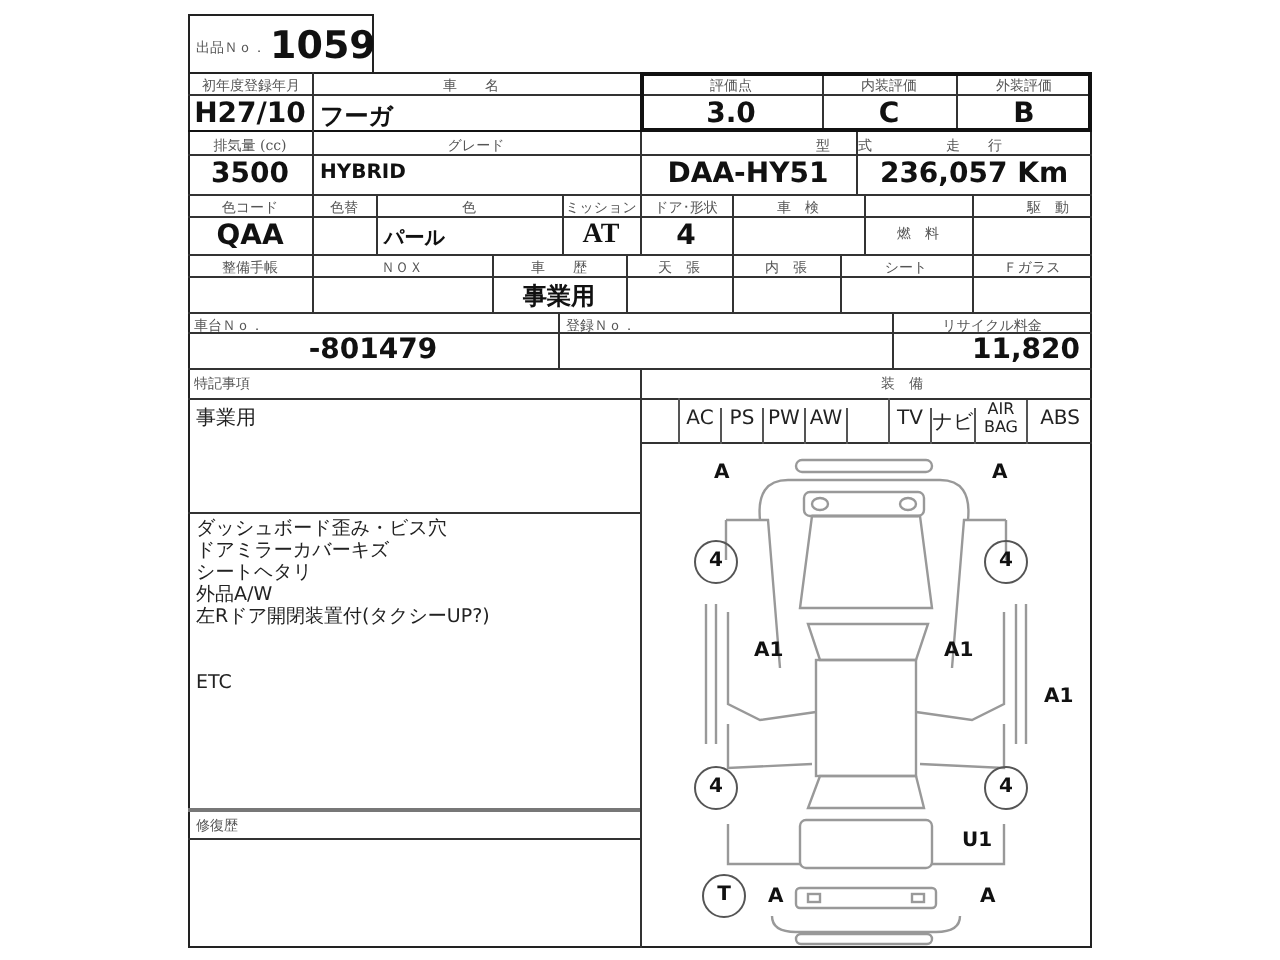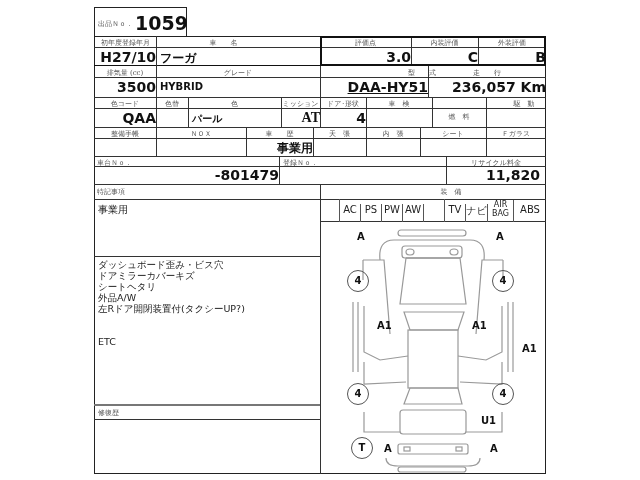--- a/index.html
+++ b/index.html
@@ -1,20 +1,20 @@
 <!DOCTYPE html>
 <html><head>
 <meta charset="utf-8">
 <style>
 *{box-sizing:border-box;margin:0;padding:0;}
 body{width:640px;height:480px;background:#fff;position:relative;font-family:"DejaVu Sans","Liberation Sans",sans-serif;color:#111;overflow:hidden;}
 .abs{position:absolute;}
 .box{position:absolute;border:1px solid #222;}
 .lbl{position:absolute;font-family:"DejaVu Serif","Liberation Serif",serif;font-size:7px;color:#555;text-align:center;white-space:nowrap;}
-.val{position:absolute;font-weight:bold;font-size:14px;text-align:right;white-space:nowrap;}
+.val{position:absolute;font-weight:bold;font-size:14px;text-align:center;white-space:nowrap;}
 .hl{position:absolute;height:1px;background:#333;}
 .vl{position:absolute;width:1px;background:#333;}
 .thick{background:#111;}
 .equip{position:absolute;font-size:10px;text-align:center;color:#222;}
 .diagram-mark{position:absolute;font-weight:bold;font-size:10px;color:#111;}
 .circle{position:absolute;width:22px;height:22px;border:1px solid #555;border-radius:50%;font-weight:bold;font-size:10px;text-align:center;line-height:20px;}
 .notes{position:absolute;font-size:9.5px;line-height:11px;color:#222;white-space:pre;}
 </style>
 </head>
 <body>
@@ -28,21 +28,21 @@
 
 <div class="hl" style="left:94px;top:47px;width:452px;"></div>
 <div class="hl thick" style="left:94px;top:65px;width:452px;"></div>
 <div class="vl" style="left:156px;top:36px;height:94px;"></div>
 <div class="vl thick" style="left:320px;top:36px;width:2px;height:30px;"></div>
 <div class="vl" style="left:411px;top:36px;height:30px;"></div>
 <div class="vl" style="left:478px;top:36px;height:30px;"></div>
 <div class="abs" style="left:320px;top:36px;width:226px;height:30px;border:2px solid #111;"></div>
 
 <span class="lbl" style="left:95px;top:38px;width:61px;">初年度登録年月</span>
-<span class="lbl" style="left:144px;top:38px;width:159px;">車　　名</span>
+<span class="lbl" style="left:156px;top:38px;width:159px;">車　　名</span>
 <span class="lbl" style="left:320px;top:38px;width:91px;">評価点</span>
 <span class="lbl" style="left:411px;top:38px;width:67px;">内装評価</span>
 <span class="lbl" style="left:478px;top:38px;width:68px;">外装評価</span>
 
 <span class="val" style="left:94px;top:49px;width:62px;">H27/10</span>
 <span class="val" style="left:160px;top:50px;text-align:left;font-size:12px;">フーガ</span>
 <span class="val" style="left:320px;top:49px;width:91px;">3.0</span>
 <span class="val" style="left:411px;top:49px;width:67px;">C</span>
 <span class="val" style="left:478px;top:49px;width:68px;">B</span>
 
@@ -51,21 +51,21 @@
 <div class="vl" style="left:320px;top:66px;height:31px;"></div>
 <div class="vl" style="left:428px;top:66px;height:31px;"></div>
 
 <span class="lbl" style="left:94px;top:68px;width:62px;">排気量 (cc)</span>
 <span class="lbl" style="left:156px;top:68px;width:164px;">グレード</span>
 <span class="lbl" style="left:320px;top:68px;width:108px;margin-left:48px;">型　　式</span>
 <span class="lbl" style="left:428px;top:68px;width:118px;">走　　行</span>
 
 <span class="val" style="left:94px;top:79px;width:62px;">3500</span>
 <span class="val" style="left:160px;top:81px;text-align:left;font-size:10px;">HYBRID</span>
-<span class="val" style="left:320px;top:79px;width:108px;text-decoration:underline;">DAA-HY51</span>
+<span class="val" style="left:320px;top:79px;width:108px;">DAA-HY51</span>
 <span class="val" style="left:428px;top:79px;width:118px;">236,057 Km</span>
 
 <div class="hl" style="left:94px;top:108px;width:452px;"></div>
 <div class="hl" style="left:94px;top:127px;width:452px;"></div>
 <div class="vl" style="left:188px;top:97px;height:30px;"></div>
 <div class="vl" style="left:281px;top:97px;height:30px;"></div>
 <div class="vl" style="left:320px;top:97px;height:30px;"></div>
 <div class="vl" style="left:366px;top:97px;height:30px;"></div>
 <div class="vl" style="left:432px;top:97px;height:30px;"></div>
 <div class="vl" style="left:486px;top:97px;height:30px;"></div>

